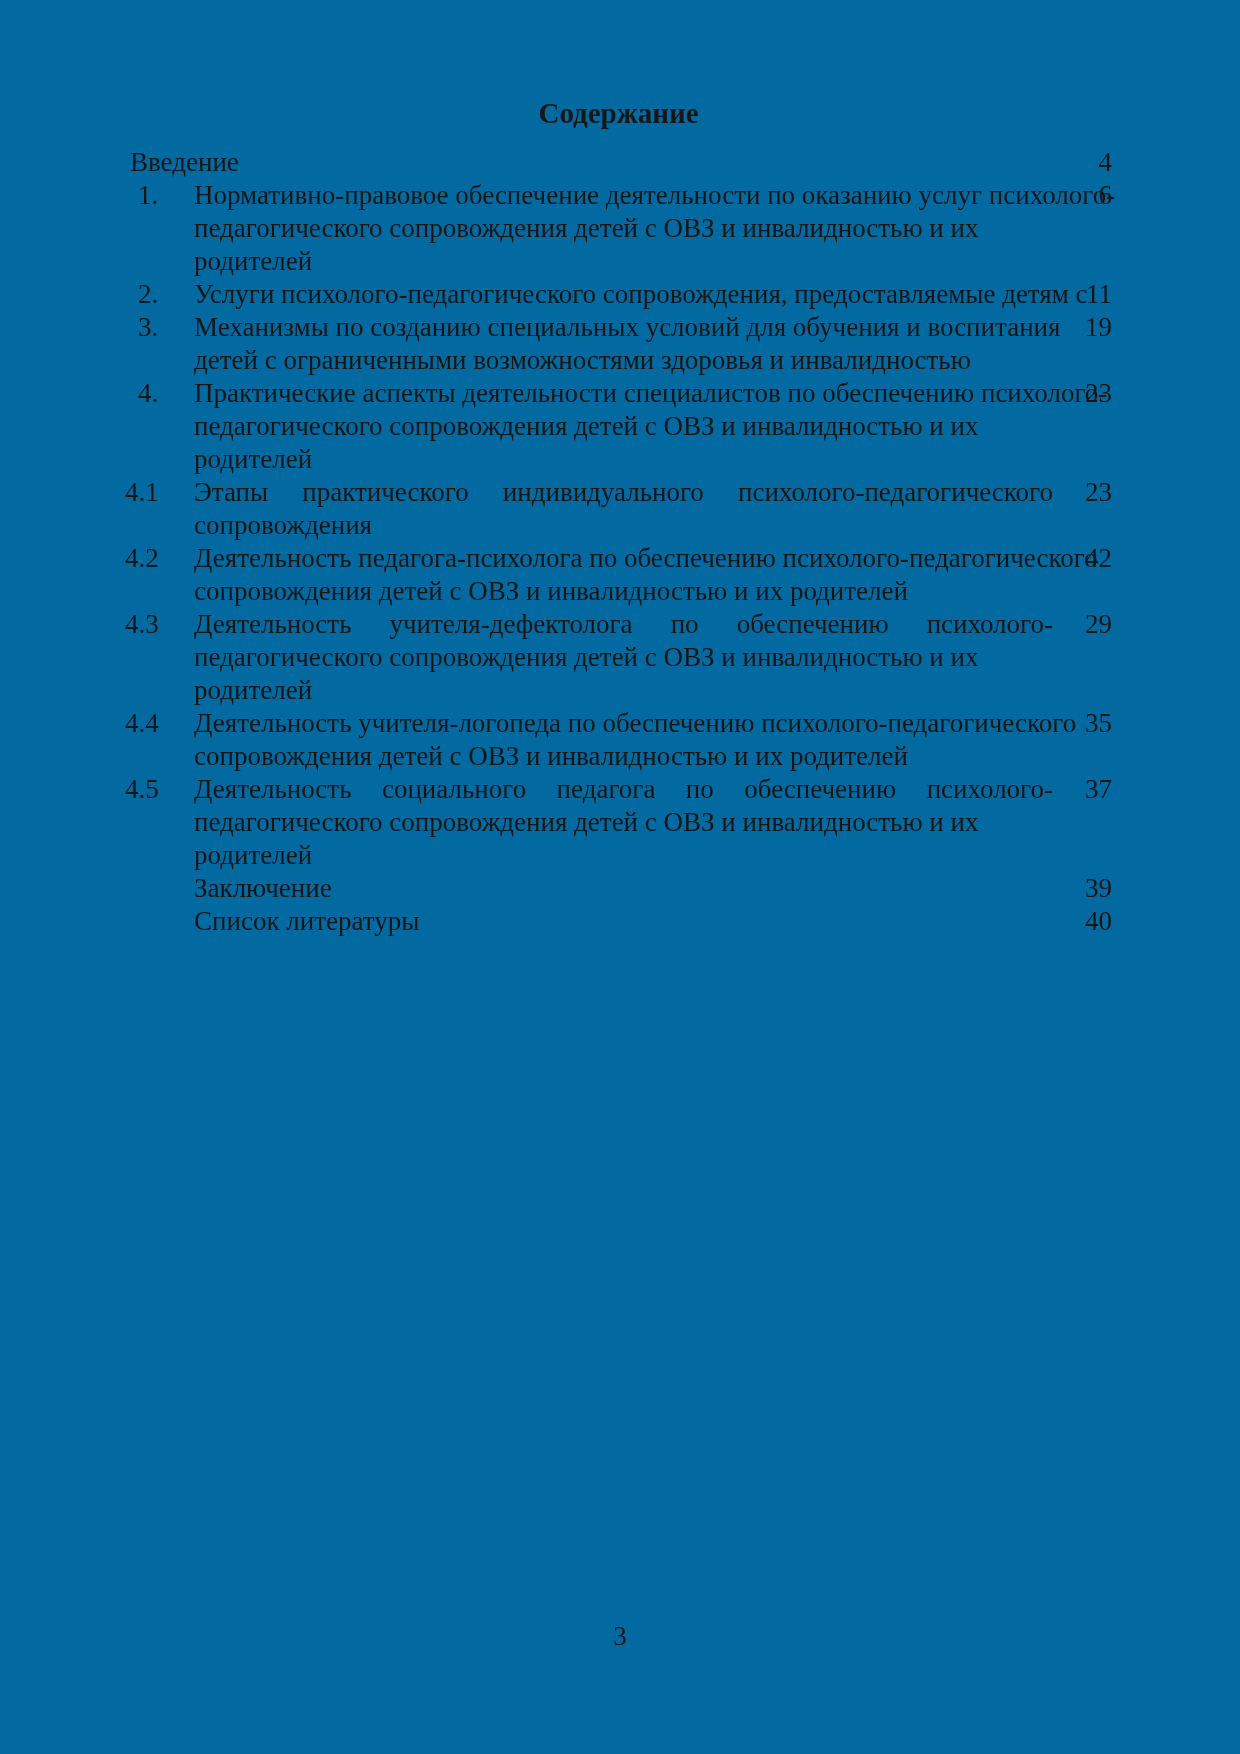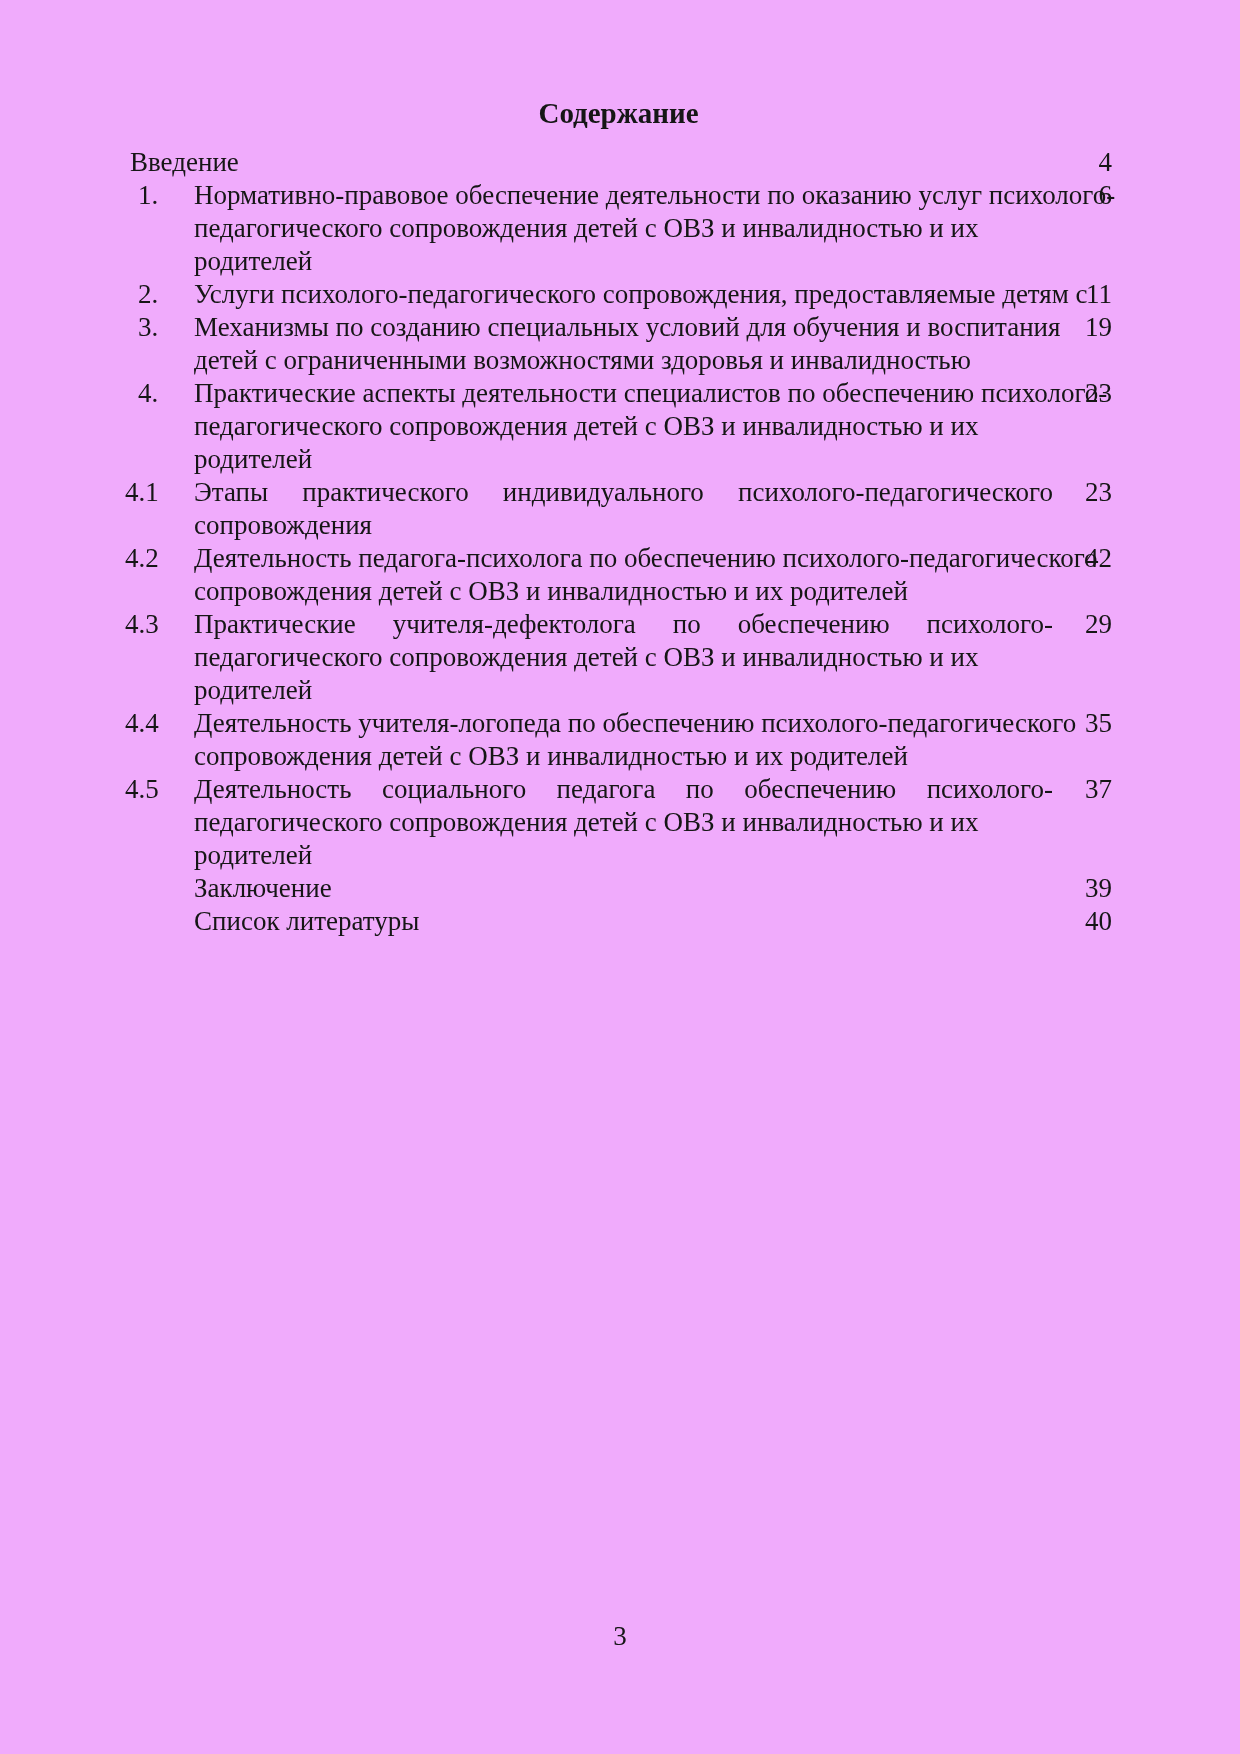--- a/index.html
+++ b/index.html
@@ -4,21 +4,21 @@
 <style>
   html, body {
     margin: 0;
     padding: 0;
     background: #ffffff;
   }
   .sheet {
     position: relative;
     width: 1240px;
     height: 1754px;
-    background: #f0abfc;
+    background: #0369a1;
     color: #161616;
     font-family: "Liberation Serif", "DejaVu Serif", serif;
     font-size: 27px;
     line-height: 33px;
     overflow: hidden;
   }
   .content {
     padding: 97px 128px 0 125px;
   }
   .doc-title {
@@ -123,21 +123,21 @@
     <div class="num">4.2</div>
     <div class="titles">
             <div class="line stretch">Деятельность педагога-психолога по обеспечению психолого-педагогического</div>
             <div class="line">сопровождения детей с ОВЗ и инвалидностью и их родителей</div>
           </div>
     <div class="pagecol">42</div>
   </div>
         <div class="row">
     <div class="num">4.3</div>
     <div class="titles">
-            <div class="line stretch">Практические учителя-дефектолога по обеспечению психолого-</div>
+            <div class="line stretch">Деятельность учителя-дефектолога по обеспечению психолого-</div>
             <div class="line">педагогического сопровождения детей с ОВЗ и инвалидностью и их родителей</div>
           </div>
     <div class="pagecol">29</div>
   </div>
         <div class="row">
     <div class="num">4.4</div>
     <div class="titles">
             <div class="line stretch">Деятельность учителя-логопеда по обеспечению психолого-педагогического</div>
             <div class="line">сопровождения детей с ОВЗ и инвалидностью и их родителей</div>
           </div>

